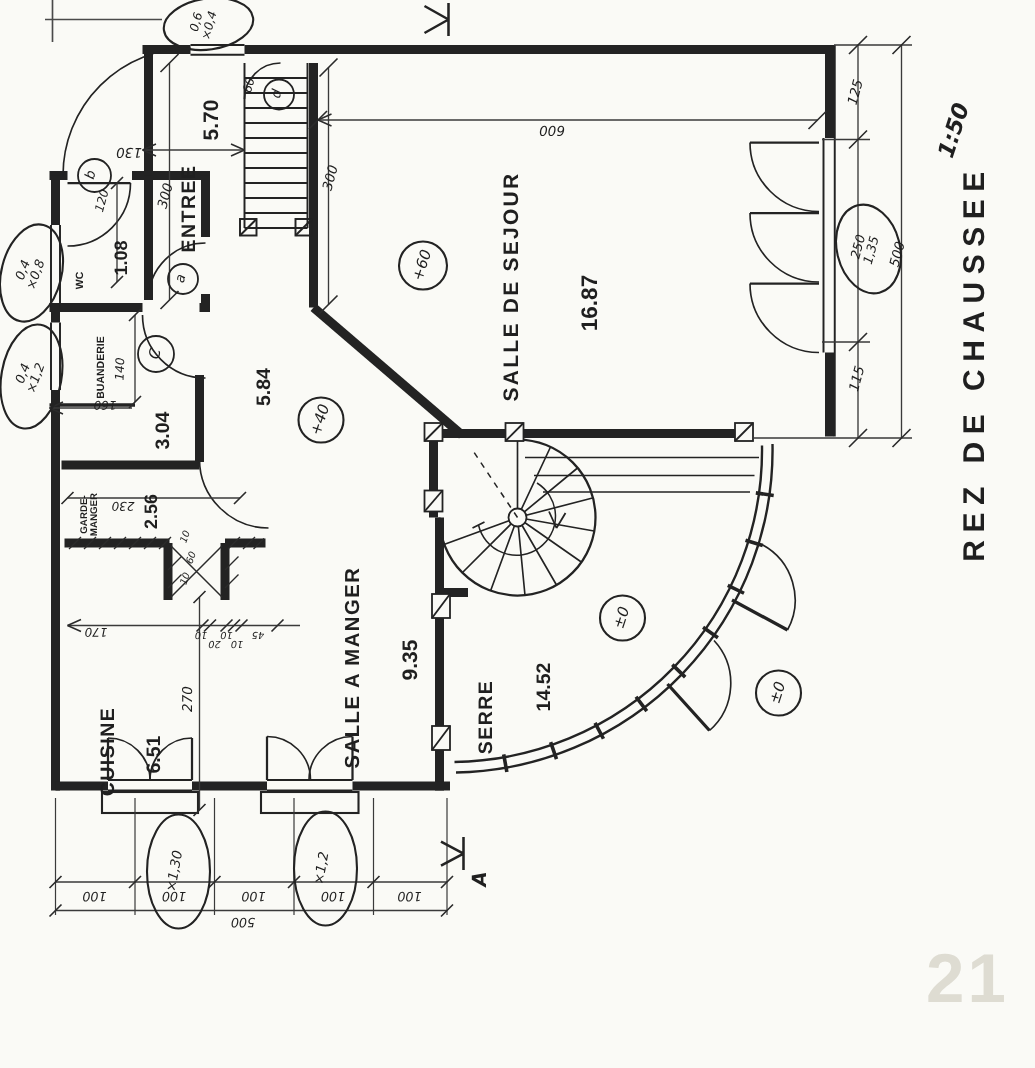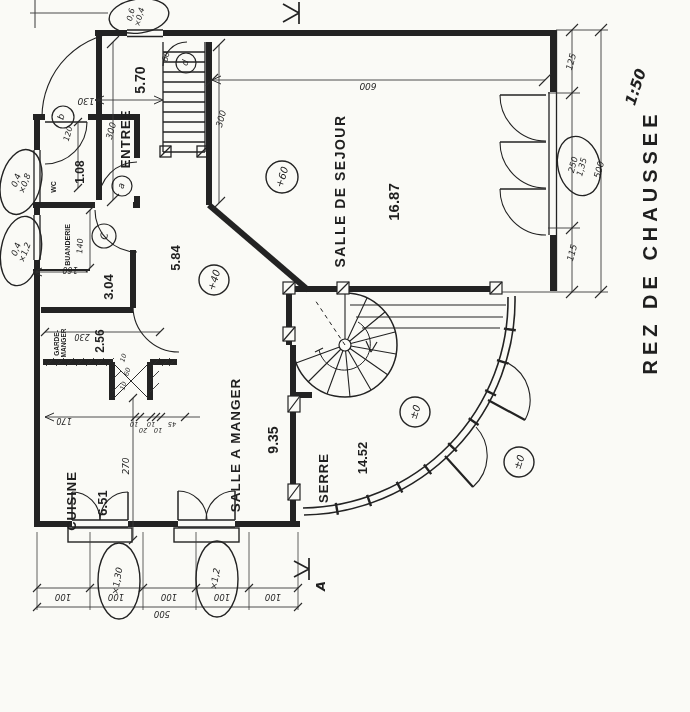--- a/index.html
+++ b/index.html
@@ -181,20 +181,21 @@
   </g>
 
   <g stroke="#232323" stroke-width="1.7" fill="none">
     <path d="M299,2V24M299,13L283,4M299,13L283,22"></path>
     <path d="M309,558V580M309,569L294,561M309,569L294,577"></path>
   </g>
 </svg>
 
   <div class="lbl stencil" style="left:650px;top:242px;font-size:20px;letter-spacing:5px;--r:-90deg">REZ DE CHAUSSEE</div>
   <div class="lbl hand" style="left:636px;top:87px;font-size:15px;font-weight:700;--r:-72deg">1:50</div>
+  <div class="lbl wm" style="left:645px;top:652px;font-size:46px;font-family:'Liberation Sans',sans-serif">21</div>
 
   <div class="lbl stencil" style="left:341px;top:191px;font-size:14px;letter-spacing:1.5px;--r:-90deg">SALLE DE SEJOUR</div>
   <div class="lbl stencil" style="left:394px;top:202px;font-size:15px;--r:-90deg">16.87</div>
   <div class="lbl stencil" style="left:126px;top:139px;font-size:13px;letter-spacing:1px;--r:-90deg">ENTREE</div>
   <div class="lbl stencil" style="left:141px;top:80px;font-size:14px;--r:-90deg">5.70</div>
   <div class="lbl stencil" style="left:54px;top:187px;font-size:7px;--r:-90deg">WC</div>
   <div class="lbl stencil" style="left:81px;top:172px;font-size:12px;--r:-90deg">1.08</div>
   <div class="lbl stencil" style="left:68px;top:245px;font-size:7px;--r:-90deg">BUANDERIE</div>
   <div class="lbl stencil" style="left:109px;top:287px;font-size:13px;--r:-90deg">3.04</div>
   <div class="lbl stencil" style="left:176px;top:258px;font-size:13px;--r:-90deg">5.84</div>

